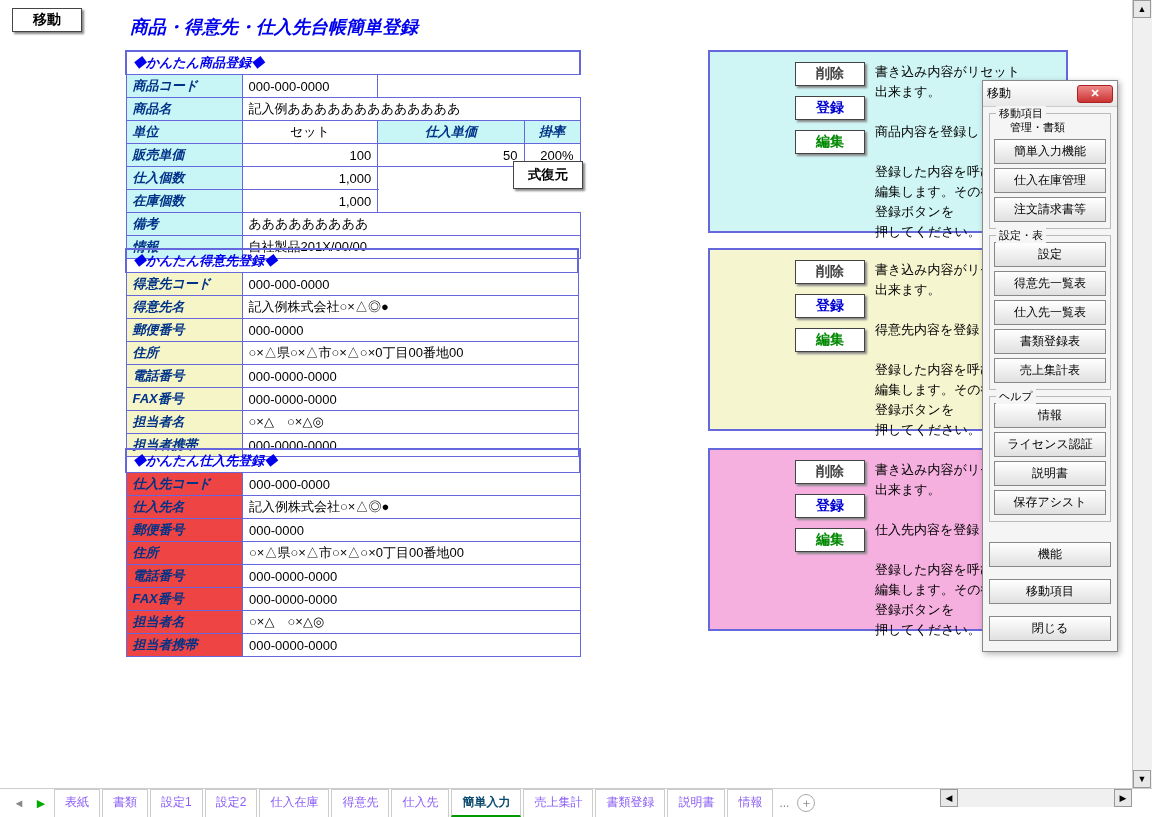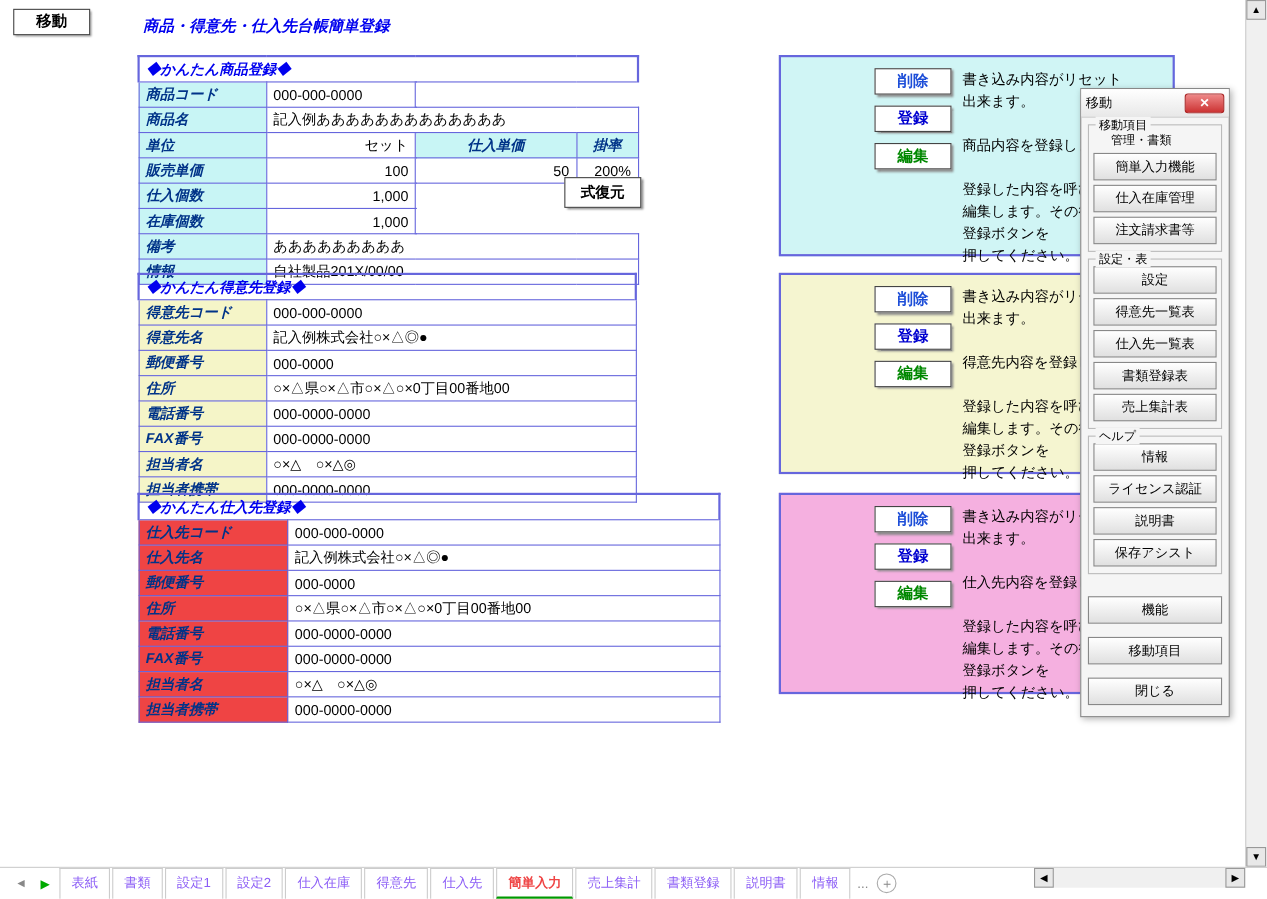--- a/index.html
+++ b/index.html
@@ -7,21 +7,21 @@
 .viewport { position: relative; width: 1152px; height: 817px; }
 .main-area { position: absolute; left: 0; top: 0; width: 1132px; height: 788px; background: #fff; overflow: hidden; }
 .scrollbar-v { position: absolute; right: 0; top: 0; width: 20px; height: 788px; background: #f0f0f0; border-left: 1px solid #ccc; }
 .scrollbar-v .up, .scrollbar-v .down { width: 18px; height: 18px; background: #e8e8e8; border: 1px solid #999; display: flex; align-items: center; justify-content: center; font-size: 9px; }
 .scrollbar-v .down { position: absolute; bottom: 0; }
 .scrollbar-h { position: absolute; left: 940px; bottom: 10px; right: 20px; height: 18px; background: #f0f0f0; }
 .scrollbar-h .left, .scrollbar-h .right { width: 18px; height: 18px; background: #e8e8e8; border: 1px solid #999; display: inline-flex; align-items: center; justify-content: center; font-size: 9px; position: absolute; }
 .scrollbar-h .right { right: 0; }
 
 .move-btn { position: absolute; left: 12px; top: 8px; width: 70px; height: 24px; background: #fff; border: 1px solid #444; box-shadow: 2px 2px 2px #888; font-size: 14px; font-weight: bold; display: flex; align-items: center; justify-content: center; }
-.page-title { position: absolute; left: 130px; top: 15px; font-size: 14px; font-weight: bold; color: #0000ee; font-style: italic; }
+.page-title { position: absolute; left: 130px; top: 15px; font-size: 18px; font-weight: bold; color: #0000ee; font-style: italic; }
 
 .section { position: absolute; left: 125px; width: 815px; }
 .section-product { top: 50px; height: 185px; }
 .section-customer { top: 248px; height: 185px; }
 .section-supplier { top: 448px; height: 185px; }
 
 .data-table { border-collapse: collapse; }
 .data-table td { border: 1px solid #6666dd; padding: 2px 6px; height: 20px; font-size: 13px; vertical-align: middle; }
 .data-table .hdr-row td { color: #0000ee; font-weight: bold; font-style: italic; border-top: 2px solid #6666dd; border-left: 2px solid #6666dd; border-right: 2px solid #6666dd; }
 .data-table .label-cell { width: 116px; font-weight: bold; color: #003388; font-style: italic; }
@@ -31,39 +31,39 @@
 .supplier .label-cell { background: #ef4444; }
 .num { text-align: right; }
 .restore-btn { position: absolute; left: 388px; top: 111px; background: #fff; border: 1px solid #444; box-shadow: 2px 2px 2px #888; padding: 4px 14px; font-weight: bold; }
 
 .side-panel { position: absolute; top: 0; left: 583px; width: 360px; border: 2px solid #6666dd; }
 .section-product .side-panel { background: #d0f5f5; height: 183px; }
 .section-customer .side-panel { background: #f5f5d0; height: 183px; }
 .section-supplier .side-panel { background: #f5b0e0; height: 183px; }
 
 .action-btn { width: 70px; height: 24px; background: #fff; border: 1px solid #444; box-shadow: 2px 2px 2px #888; font-size: 14px; font-weight: bold; display: flex; align-items: center; justify-content: center; margin: 10px 0 0 85px; }
-.action-btn.del { color: #1d4ed8; }
+.action-btn.del { color: #404040; }
 .action-btn.reg { color: #0000d0; }
 .action-btn.edit { color: #008800; }
 .side-text { position: absolute; left: 165px; top: 10px; font-size: 13px; line-height: 20px; }
 
 .float-win { position: absolute; left: 982px; top: 80px; width: 136px; background: #f5f5f5; border: 1px solid #888; box-shadow: 2px 2px 6px rgba(0,0,0,0.3); }
 .float-title { height: 26px; background: linear-gradient(#fff,#e8e8e8); border-bottom: 1px solid #ccc; display: flex; align-items: center; justify-content: space-between; padding: 0 4px; font-size: 12px; }
 .close-x { width: 36px; height: 18px; background: linear-gradient(#e88,#c33); color: #fff; border: 1px solid #a22; border-radius: 3px; display: flex; align-items: center; justify-content: center; font-weight: bold; font-size: 11px; }
 .group { border: 1px solid #bbb; margin: 6px; padding: 4px 4px; position: relative; }
 .group-label { position: absolute; top: -8px; left: 6px; background: #f5f5f5; padding: 0 3px; font-size: 11px; }
 .sub-label { font-size: 11px; margin: 2px 16px; }
 .win-btn { width: 100%; margin: 2px 0; padding: 3px 0; background: linear-gradient(#fff,#e0e0e0); border: 1px solid #888; font-size: 12px; }
 .win-btn.spaced { margin-top: 10px; }
 
 .tabs { position: absolute; left: 0; bottom: 0; width: 1152px; height: 29px; background: #fff; border-top: 1px solid #ccc; display: flex; align-items: center; padding-left: 8px; }
 .tab-nav { width: 22px; height: 20px; display: flex; align-items: center; justify-content: center; color: #888; font-size: 11px; }
 .tab-nav.act { color: #0a0; }
 .tab { padding: 4px 10px; border: 1px solid #ccc; border-bottom: none; margin-left: 2px; background: #fff; font-size: 12px; color: #8b5cf6; }
-.tab.active { border-bottom: 2px solid #090; color: #ef4444; font-weight: bold; background: #fff; }
+.tab.active { border-bottom: 2px solid #090; color: #0c4a6e; font-weight: bold; background: #fff; }
 .tab-end { margin-left: 6px; color: #888; }
 .tab-add { width: 18px; height: 18px; border: 1px solid #aaa; border-radius: 50%; margin-left: 8px; display: flex; align-items: center; justify-content: center; color: #888; font-size: 12px; }
 </style>
 </head>
 <body>
 
 <div class="viewport">
 
   <div class="main-area">
     <button class="move-btn">移動</button>
@@ -78,21 +78,21 @@
         <tr>
               <td class="label-cell">商品コード</td>
               <td colspan="2" class="val">000-000-0000</td>
             </tr>
         <tr>
               <td class="label-cell">商品名</td>
               <td colspan="5" class="val" style="width:336px">記入例あああああああああああああ</td>
             </tr>
         <tr>
               <td class="label-cell">単位</td>
-              <td colspan="2" class="val" style="text-align:right;width:130px">セット</td>
+              <td colspan="2" class="val" style="text-align:center;width:130px">セット</td>
               <td colspan="2" class="label-cell" style="text-align:center;width:140px">仕入単価</td>
               <td class="label-cell" style="text-align:center;width:56px">掛率</td>
             </tr>
         <tr>
               <td class="label-cell">販売単価</td>
               <td colspan="2" class="val num">100</td>
               <td colspan="2" class="val num">50</td>
               <td class="val num">200%</td>
             </tr>
         <tr>
@@ -183,21 +183,21 @@
 編集します。その後
 登録ボタンを
 押してください。</div>
       </div>
     </div>
 
     <div class="section section-supplier">
       <table class="data-table supplier">
         <tbody>
             <tr class="hdr-row">
-              <td colspan="3" style="width:528px">◆かんたん仕入先登録◆</td>
+              <td colspan="3" style="width:454px">◆かんたん仕入先登録◆</td>
             </tr>
         <tr>
               <td class="label-cell">仕入先コード</td>
               <td class="val" style="width:130px">000-000-0000</td>
             </tr>
         <tr>
               <td class="label-cell">仕入先名</td>
               <td colspan="2" class="val" style="width:336px">記入例株式会社○×△◎●</td>
             </tr>
         <tr>

